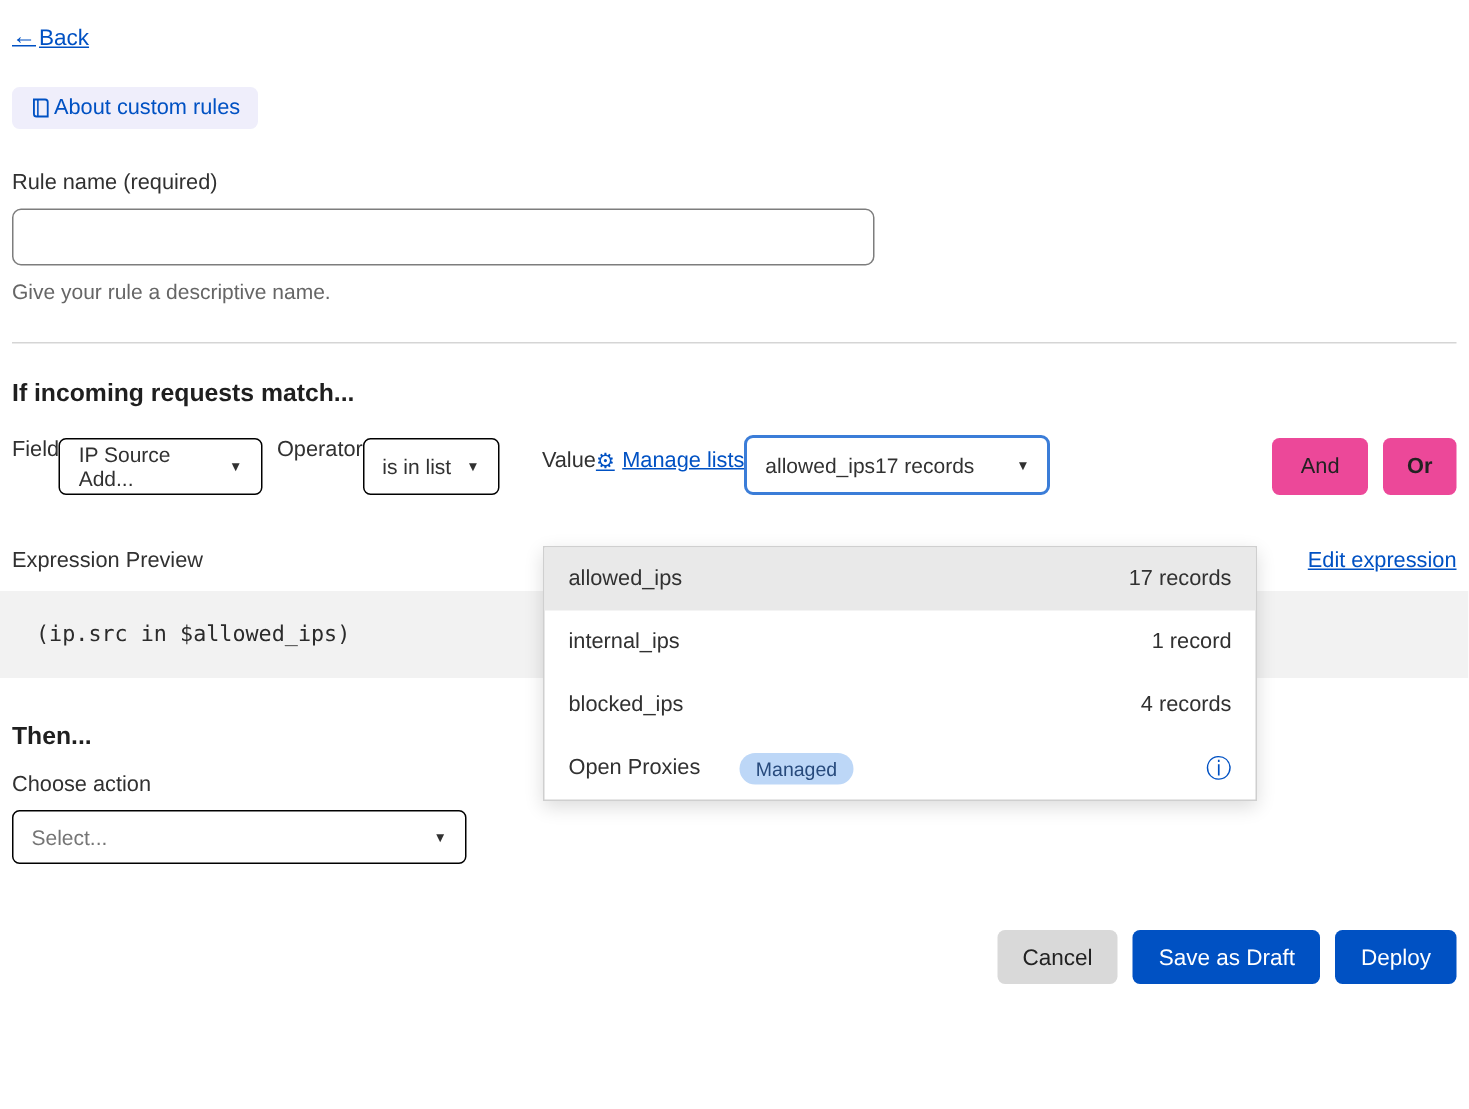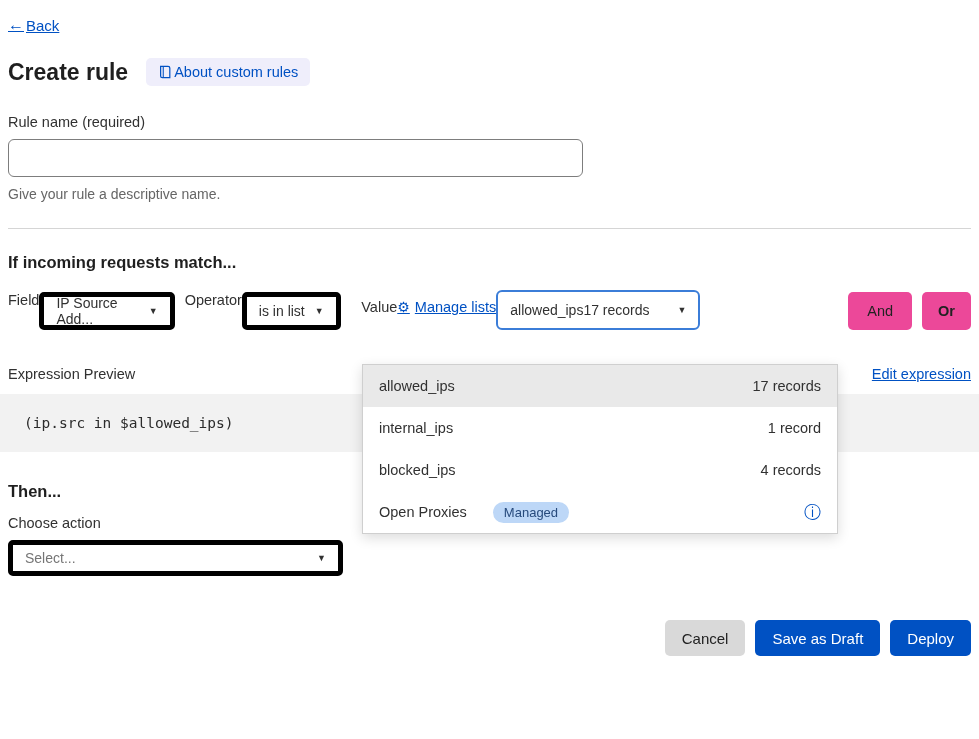--- a/index.html
+++ b/index.html
@@ -78,21 +78,21 @@
     display: inline-flex; align-items: center; gap: 5px;
     color: var(--link, #0051c3);
     font-size: 14.5px;
     text-decoration: underline;
     cursor: pointer;
   }
   .gear-glyph { font-size: 14px; text-decoration: none; }
 
   .select-box {
     height: 38px;
-    border: 5px solid #000000;
+    border: 1px solid #000000;
     border-radius: 5px;
     background: #fff;
     display: flex; align-items: center; justify-content: space-between;
     padding: 0 12px;
     font-size: 14px;
     cursor: pointer;
   }
   .select-box .chevron { font-size: 9px; color: #313131; margin-left: 10px; }
   .select-value-focused {
     height: 40px;
@@ -162,21 +162,21 @@
     padding: 21px 24px;
     font-family: "DejaVu Sans Mono", monospace;
     font-size: 14.5px;
     color: #2b2b2b;
   }
 
   
   .then-title { margin: 30px 0 0; font-size: 16.5px; font-weight: 700; color: #1f1f1f; }
   .action-select {
     margin-top: 9px;
-    width: 335px;
+    width: 303px;
     height: 36px;
     align-items: center;
   }
   .placeholder-text { color: #757575; }
 
   
   .footer-actions {
     margin-top: 44px;
     display: flex; justify-content: flex-end; gap: 10px;
   }
@@ -196,21 +196,20 @@
 <body>
 
 <div class="container">
 
   <a class="back-link">
     <span class="back-arrow">←</span>
       <span>Back</span>
   </a>
 
   <div class="title-row">
-    <h1 class="page-title">Create rule</h1>
     <span class="about-badge">
       <svg class="book-icon" width="14" height="14" viewBox="0 0 16 16">
         <path d="M3 1.5h8.5a2 2 0 0 1 2 2v11H5a2 2 0 0 1-2-2z" fill="none" stroke="#0051c3" stroke-width="1.4"></path>
         <line x1="6" y1="1.5" x2="6" y2="14.5" stroke="#0051c3" stroke-width="1.2"></line>
       </svg>
       <span>About custom rules</span>
     </span>
   </div>
 
   <div class="field-label">Rule name (required)</div>

